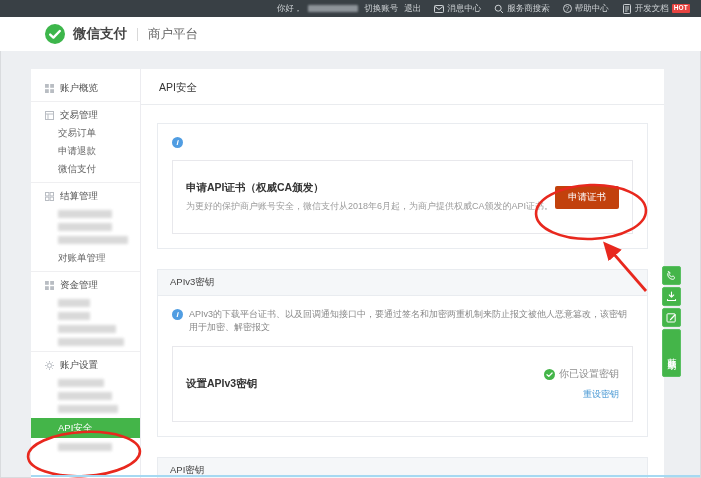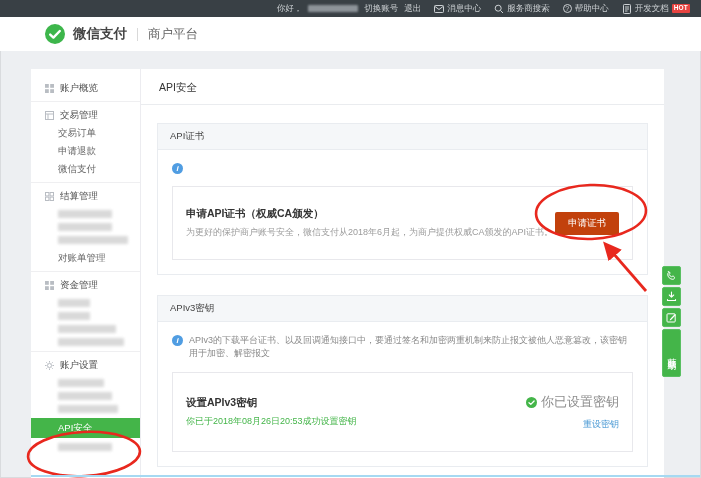--- a/index.html
+++ b/index.html
@@ -83,21 +83,21 @@
   }
   .card-title { font-size:10.5px; color:#333; font-weight:bold; }
   .card-desc { font-size:9px; color:#9b9b9b; margin-top:5px; }
   .card-desc.green { color:#44b549; }
   .green-btn {
     background:#c2410c; border:none; color:#fff; font-size:9.5px;
     padding:5px 13px; border-radius:2px; cursor:pointer; flex:none;
     font-family:inherit;
   }
   .card-right { text-align:right; flex:none; }
-  .status-row { display:flex; align-items:center; justify-content:flex-end; gap:4px; font-size:13px; color:#8d8d8d;margin-left:44px; }
+  .status-row { display:flex; align-items:center; justify-content:flex-end; gap:4px; font-size:10px; color:#8d8d8d;margin-left:44px; }
   .status-row svg { width:11px; height:11px; }
   .reset-link { display:inline-block; margin-top:7px; font-size:9px; color:#4d9bd5; cursor:pointer; }
 
   
   .float-bar { position:absolute; left:662px; top:266px; width:19px; display:flex; flex-direction:column; gap:2px; }
   .ft-btn {
     width:19px; height:19px; background:#44b549; border-radius:2px; border:1px solid #59bf62;
     display:flex; align-items:center; justify-content:center; cursor:pointer;
   }
   .ft-btn svg { width:11px; height:11px; }
@@ -249,21 +249,20 @@
       <div class="redact" style="width:54px"></div>
       <div class="redact" style="width:60px"></div>
       <div class="s-item active">API安全</div>
       <div class="redact" style="width:54px"></div>
     </div>
 
     <div class="main">
       <div class="page-title-row">API安全</div>
 
       <div class="section">
-        <div class="sec-h">API证书</div>
         <div class="sec-b">
           <div class="info-row">
             <span class="info-i">i</span>
           </div>
           <div class="card">
             <div>
               <div class="card-title">申请API证书（权威CA颁发）</div>
               <div class="card-desc">为更好的保护商户账号安全，微信支付从2018年6月起，为商户提供权威CA颁发的API证书。</div>
             </div>
             <button class="green-btn">申请证书</button>
@@ -274,21 +273,20 @@
       <div class="section" style="margin-top:20px">
         <div class="sec-h">APIv3密钥</div>
         <div class="sec-b">
           <div class="info-row">
             <span class="info-i">i</span>
             <span>APIv3的下载平台证书、以及回调通知接口中，要通过签名和加密两重机制来防止报文被他人恶意篡改，该密钥用于加密、解密报文</span>
           </div>
           <div class="card">
             <div>
               <div class="card-title">设置APIv3密钥</div>
-              <div class="card-desc green">你已于2018年08月26日20:53成功设置密钥</div>
             </div>
             <div class="card-right">
               <div class="status-row">
                 <svg viewBox="0 0 11 11">
                     <circle cx="5.5" cy="5.5" r="5.5" fill="#44b549"></circle>
                     <path d="M3 5.7l1.8 1.7 3.3-3.4" fill="none" stroke="#fff" stroke-width="1.3" stroke-linecap="round" stroke-linejoin="round"></path>
                   </svg>
                 <span>你已设置密钥</span>
               </div>
               <span class="reset-link">重设密钥</span>

